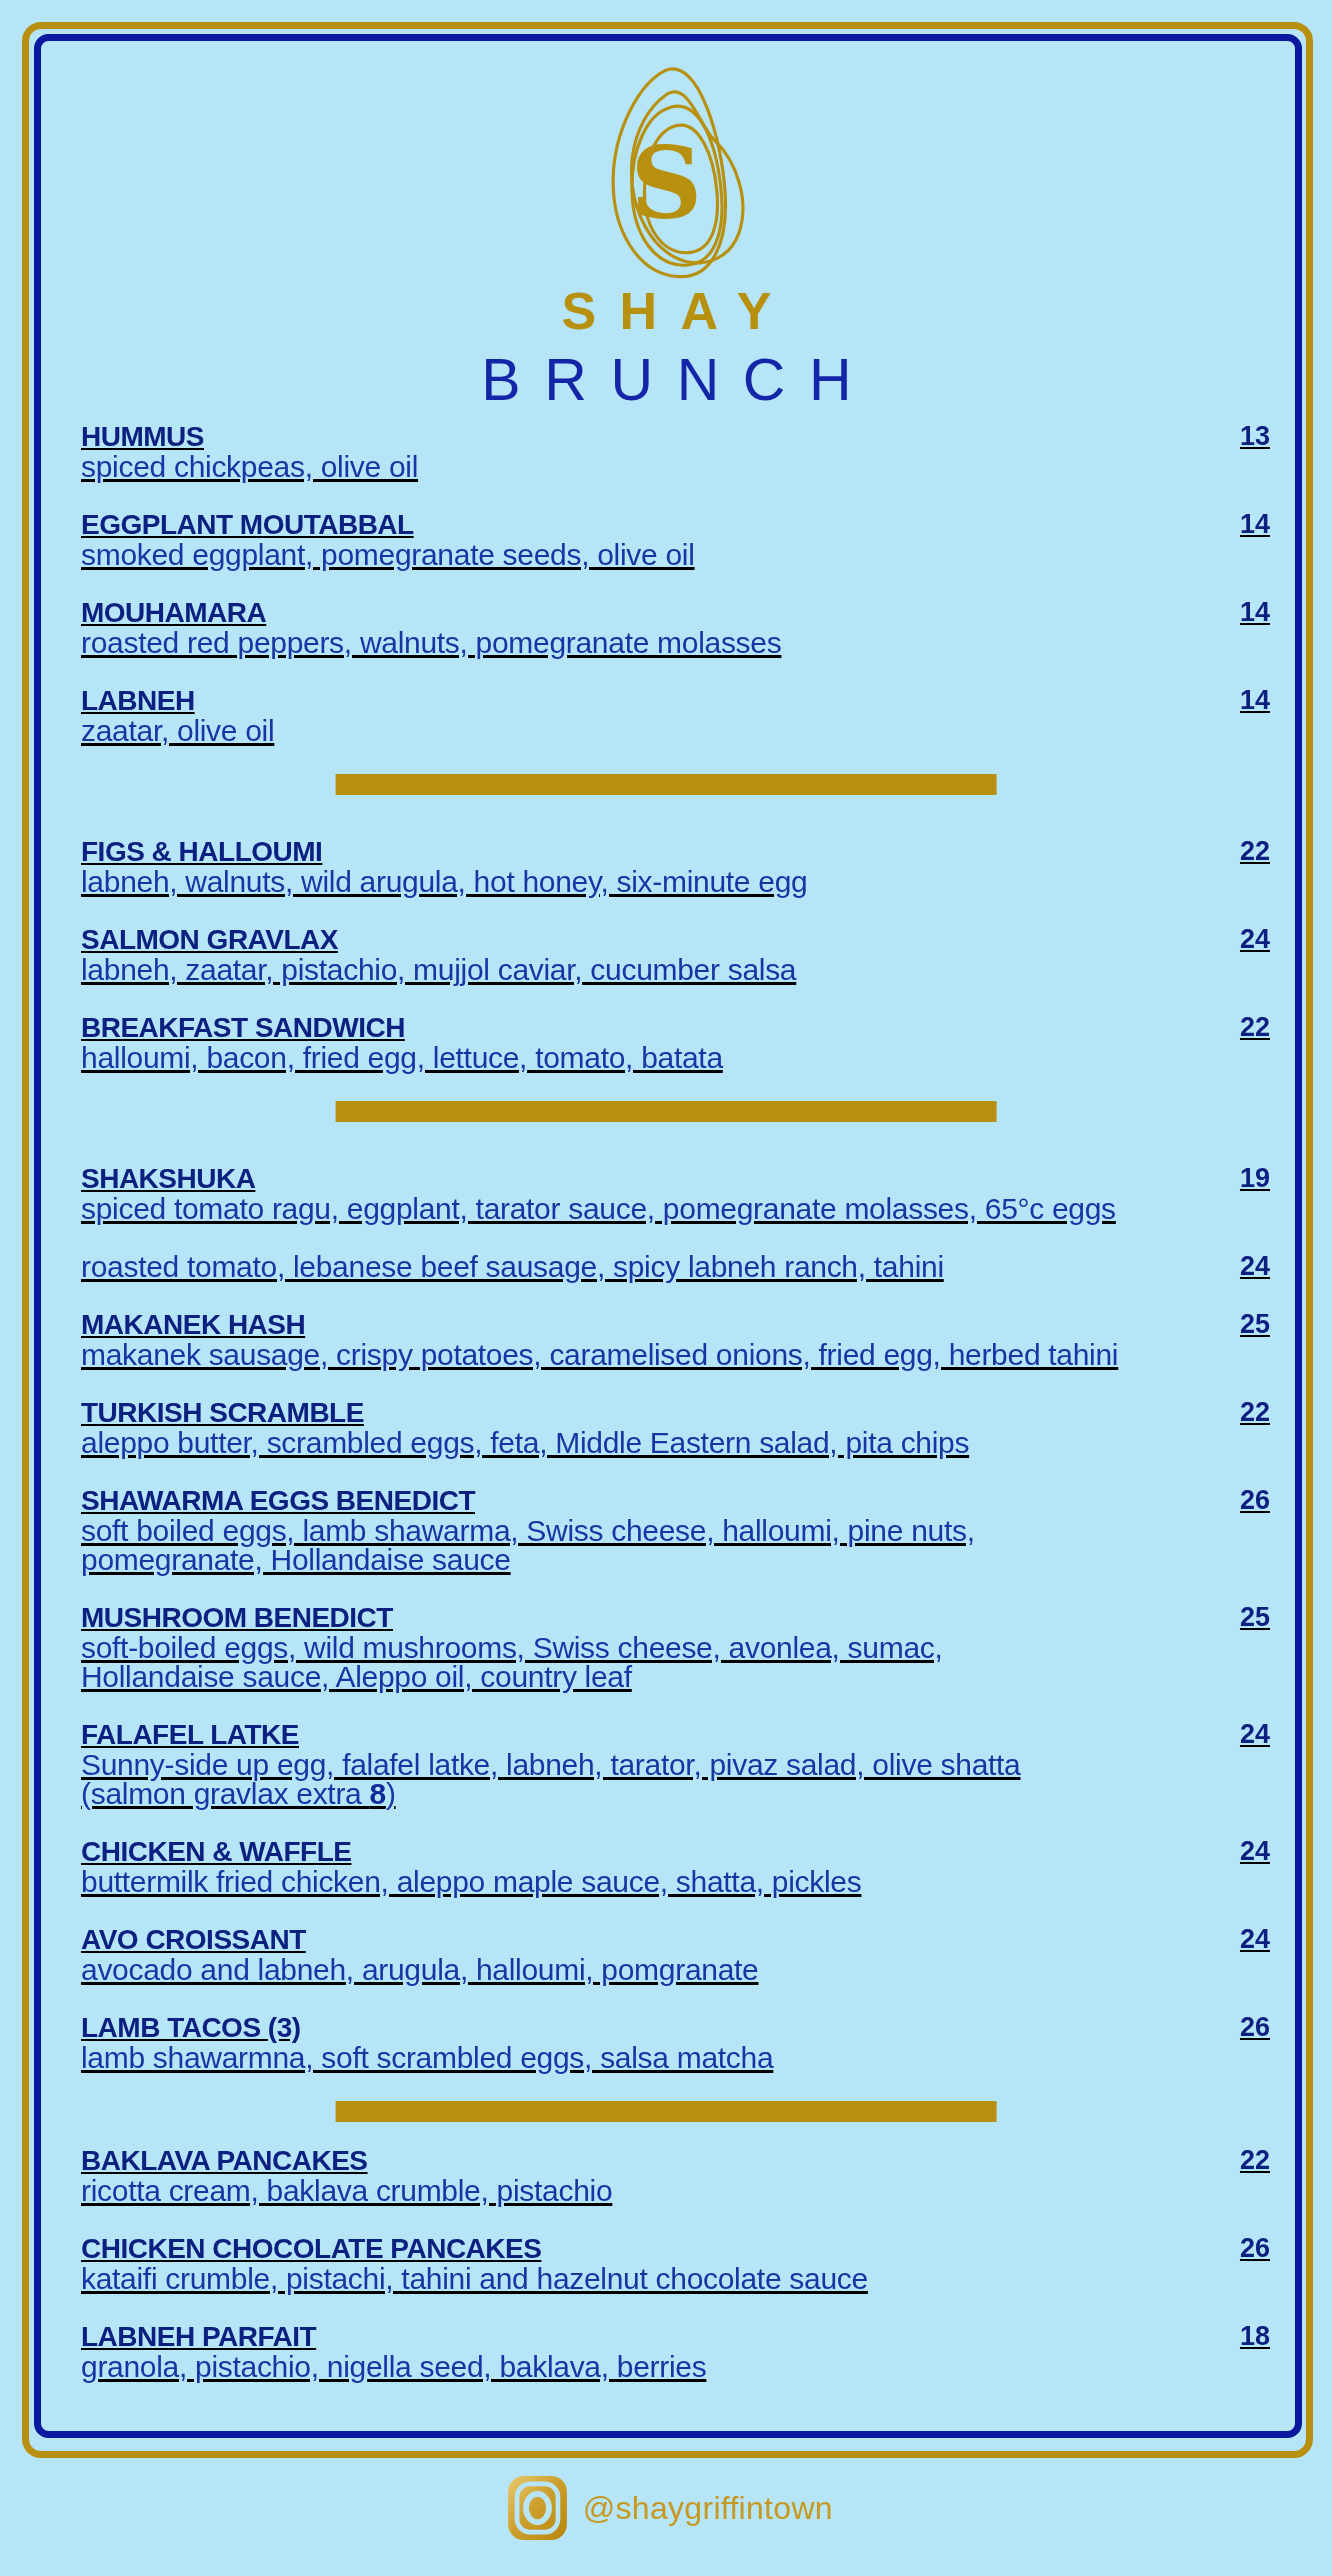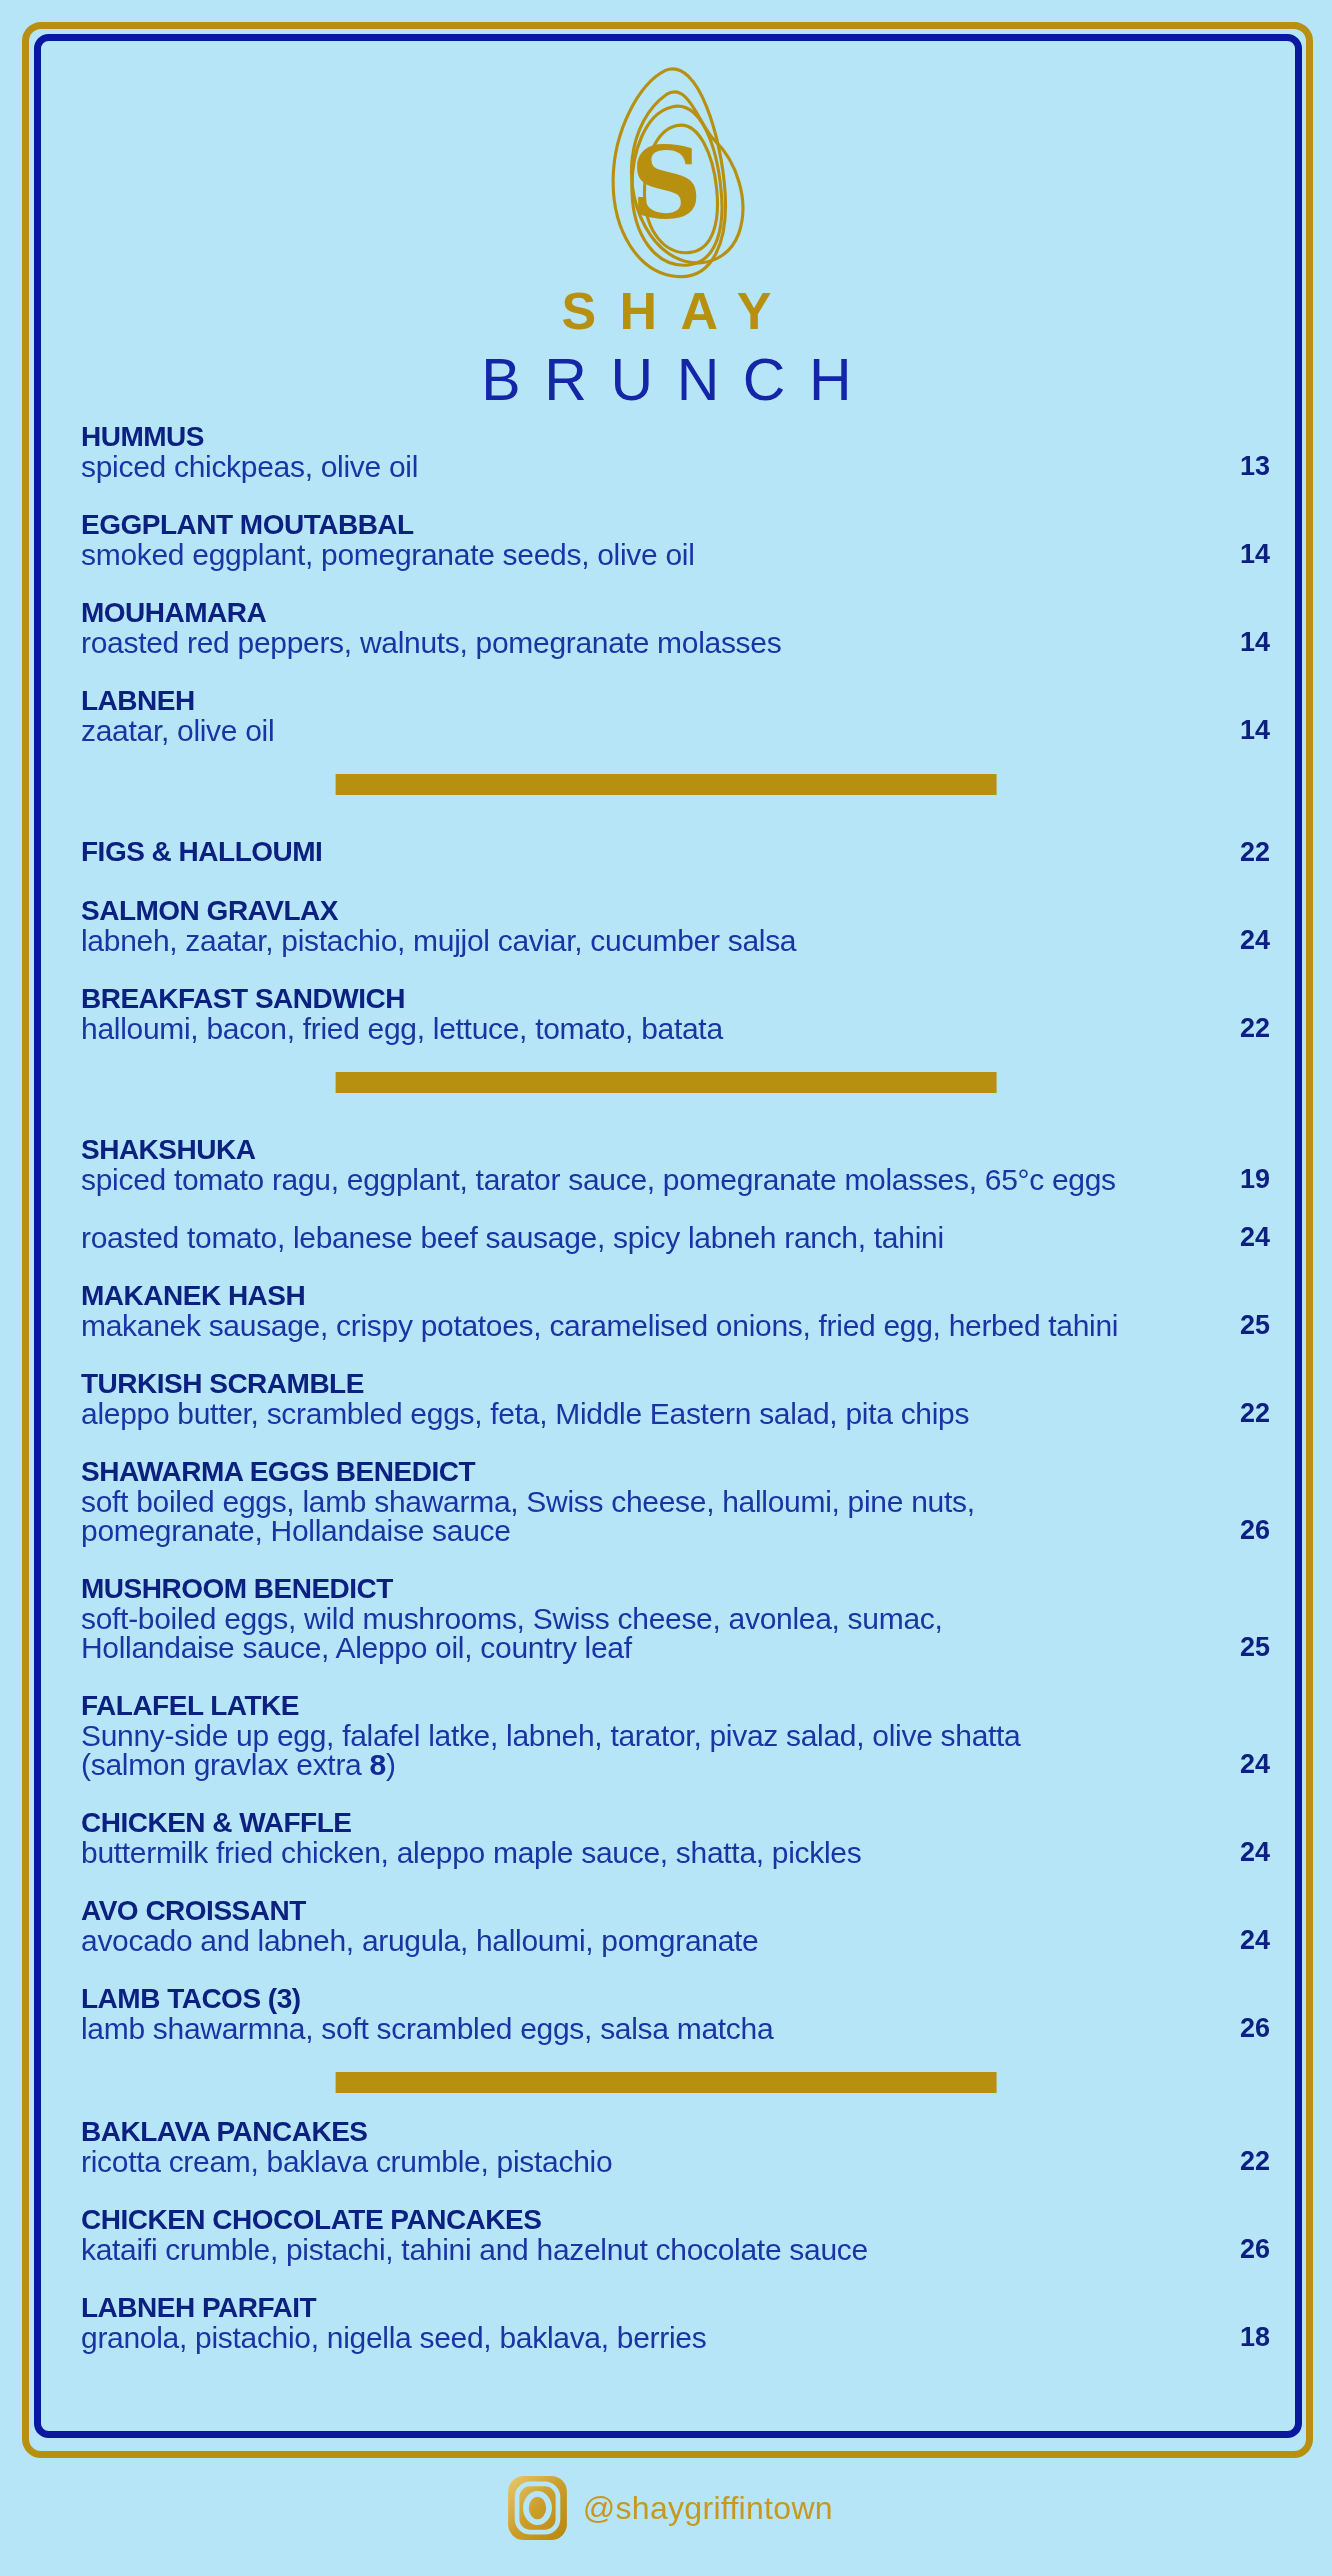--- a/index.html
+++ b/index.html
@@ -20,21 +20,21 @@
   .logo{display:block;margin:0 auto;}
   .brand{
     margin-top:-3.1px;font-size:52px;line-height:1;font-weight:700;
     letter-spacing:0.45em;text-indent:0.45em;color:#b8900f;
   }
   .subtitle{
     margin-top:13.6px;font-size:59px;line-height:1;font-weight:400;
     letter-spacing:0.40em;text-indent:0.40em;color:#1326a8;
   }
   .menu{position:absolute;top:422px;left:81px;width:1189px;}
-  .menu-item{display:flex;align-items:flex-end;margin-bottom:29px;}
+  .menu-item{display:flex;margin-bottom:29px;text-decoration:underline;}
   .item-left{flex:1;min-width:0;}
   .item-name{
     font-size:28px;line-height:30px;font-weight:700;
     letter-spacing:-0.5px;color:#0c2080;
   }
   .item-desc{
     font-size:30px;line-height:29px;font-weight:400;
     letter-spacing:-0.3px;color:#1a35a3;
   }
   .item-desc b{font-weight:700;color:#12299a;}
@@ -106,20 +106,21 @@
             <div class="item-desc">zaatar, olive oil</div>
           </div>
           <div class="item-price">14</div>
         </div>
       </section>
       <div class="divider"></div>
       <section class="menu-section">
         <div class="menu-item">
           <div class="item-left">
             <div class="item-name">FIGS &amp; HALLOUMI</div>
+            <div class="item-desc">labneh, walnuts, wild arugula, hot honey, six-minute egg</div>
           </div>
           <div class="item-price">22</div>
         </div>
         <div class="menu-item">
           <div class="item-left">
             <div class="item-name">SALMON GRAVLAX</div>
             <div class="item-desc">labneh, zaatar, pistachio, mujjol caviar, cucumber salsa</div>
           </div>
           <div class="item-price">24</div>
         </div>

